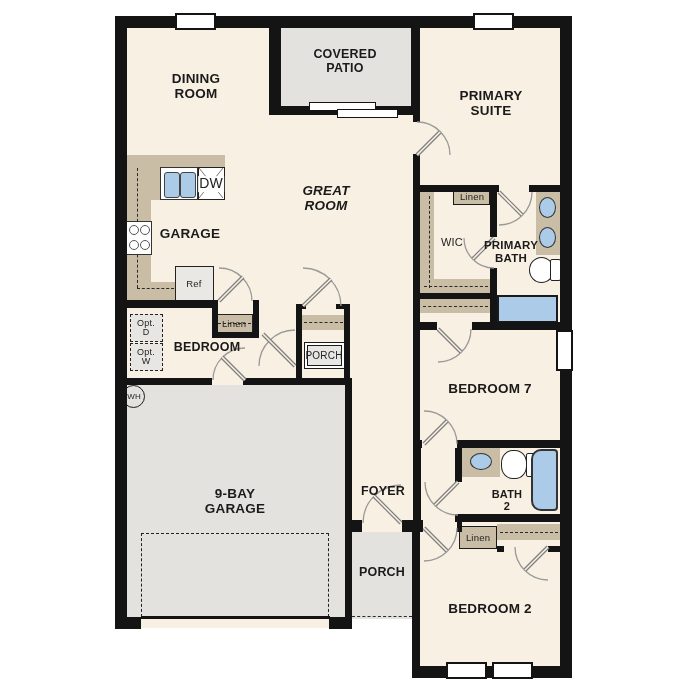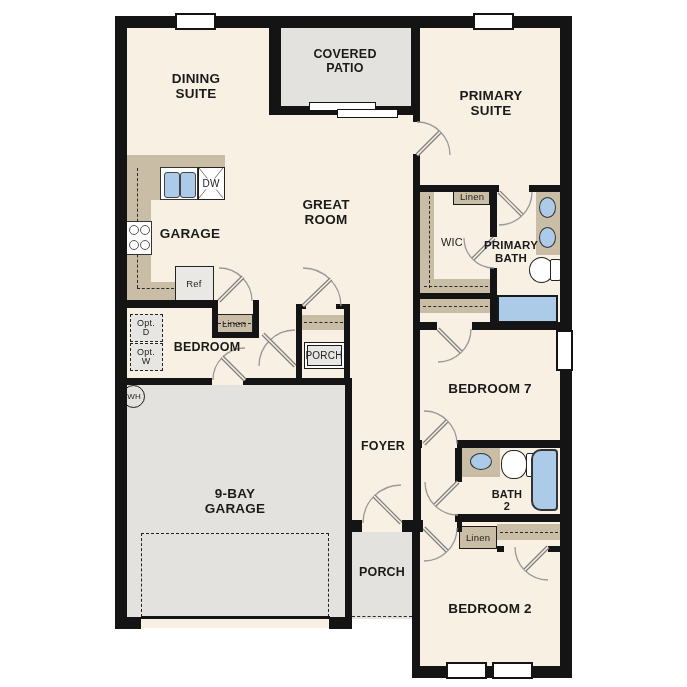--- a/index.html
+++ b/index.html
@@ -10,21 +10,21 @@
   .gray{background:#e3e2df;}
   .tan{background:#cabda5;}
   .wall{position:absolute;background:#141414;}
   .win{position:absolute;background:#ffffff;border:2px solid #141414;box-sizing:border-box;}
   .lbl{position:absolute;transform:translate(-50%,-50%);white-space:pre-line;text-align:center;
        color:#1a1a1a;line-height:1.12;letter-spacing:.2px;}
   .room-lg{font-size:13.5px;font-weight:bold;}
   .room-md{font-size:12.5px;font-weight:bold;}
   .room-sm{font-size:11px;font-weight:bold;}
   .fix-lbl{font-size:9.5px;font-weight:normal;color:#222;}
-  .tiny{font-size:10px;}
+  .tiny{font-size:14px;}
   .dashedV{position:absolute;border-left:1.5px dashed #2a2a2a;}
   .dashedH{position:absolute;border-top:1.5px dashed #2a2a2a;}
   .chip{position:absolute;box-sizing:border-box;}
   .optbox{position:absolute;box-sizing:border-box;background:#e7e6e3;border:1.5px dashed #222;}
   svg{position:absolute;left:0;top:0;}
 </style>
 </head>
 <body>
 
 <div id="stage">
@@ -221,44 +221,44 @@
       <line x1="548" y1="547" x2="525" y2="570" stroke="#f8f0e2" stroke-width="1.6"></line>
     </g>
     <g fill="none">
       <path d="M363,523 A38,38 0 0 1 401,485" stroke="#9a9a9a" stroke-width="1.3"></path>
       <line x1="401" y1="523" x2="374" y2="496" stroke="#808080" stroke-width="4"></line>
       <line x1="401" y1="523" x2="374" y2="496" stroke="#f8f0e2" stroke-width="1.6"></line>
     </g>
   </svg>
 
   <div class="lbl room-lg" style="left:196px;top:86px;">DINING
-SUITE</div>
+ROOM</div>
   <div class="lbl room-md" style="left:345px;top:61px;">COVERED
 PATIO</div>
   <div class="lbl room-lg" style="left:491px;top:103px;">PRIMARY
 SUITE</div>
   <div class="lbl room-lg" style="left:190px;top:234px;">GARAGE</div>
-  <div class="lbl room-lg" style="left:326px;top:212px;">GREAT
+  <div class="lbl room-lg" style="left:326px;top:198px;font-style:italic;">GREAT
 ROOM</div>
   <div class="lbl" style="left:452px;top:242px;font-size:11px;color:#222;">WIC</div>
   <div class="lbl room-sm" style="left:511px;top:252px;font-size:11.5px;">PRIMARY
 BATH</div>
   <div class="lbl fix-lbl" style="left:472px;top:197px;">Linen</div>
   <div class="lbl room-md" style="left:207px;top:347px;">BEDROOM</div>
   <div class="lbl fix-lbl" style="left:234px;top:324px;">Linen</div>
   <div class="lbl fix-lbl" style="left:324px;top:356px;font-size:10px;">PORCH</div>
   <div class="lbl fix-lbl" style="left:146px;top:328px;font-size:9px;line-height:1.05;">Opt.
 D</div>
   <div class="lbl fix-lbl" style="left:146px;top:357px;font-size:9px;line-height:1.05;">Opt.
 W</div>
   <div class="lbl fix-lbl tiny" style="left:134px;top:397px;font-size:8px;">WH</div>
   <div class="lbl room-lg" style="left:490px;top:389px;">BEDROOM 7</div>
   <div class="lbl room-lg" style="left:235px;top:501px;">9-BAY
 GARAGE</div>
-  <div class="lbl room-md" style="left:383px;top:446px;">FOYER</div>
+  <div class="lbl room-md" style="left:383px;top:491px;">FOYER</div>
   <div class="lbl room-sm" style="left:507px;top:500px;">BATH
 2</div>
   <div class="lbl fix-lbl" style="left:478px;top:538px;">Linen</div>
   <div class="lbl room-md" style="left:382px;top:572px;">PORCH</div>
   <div class="lbl room-lg" style="left:490px;top:609px;">BEDROOM 2</div>
   <div class="lbl fix-lbl tiny" style="left:211px;top:184px;background:#fff;padding:0 1px;">DW</div>
   <div class="lbl fix-lbl" style="left:194px;top:284px;">Ref</div>
 
 </div>
 

